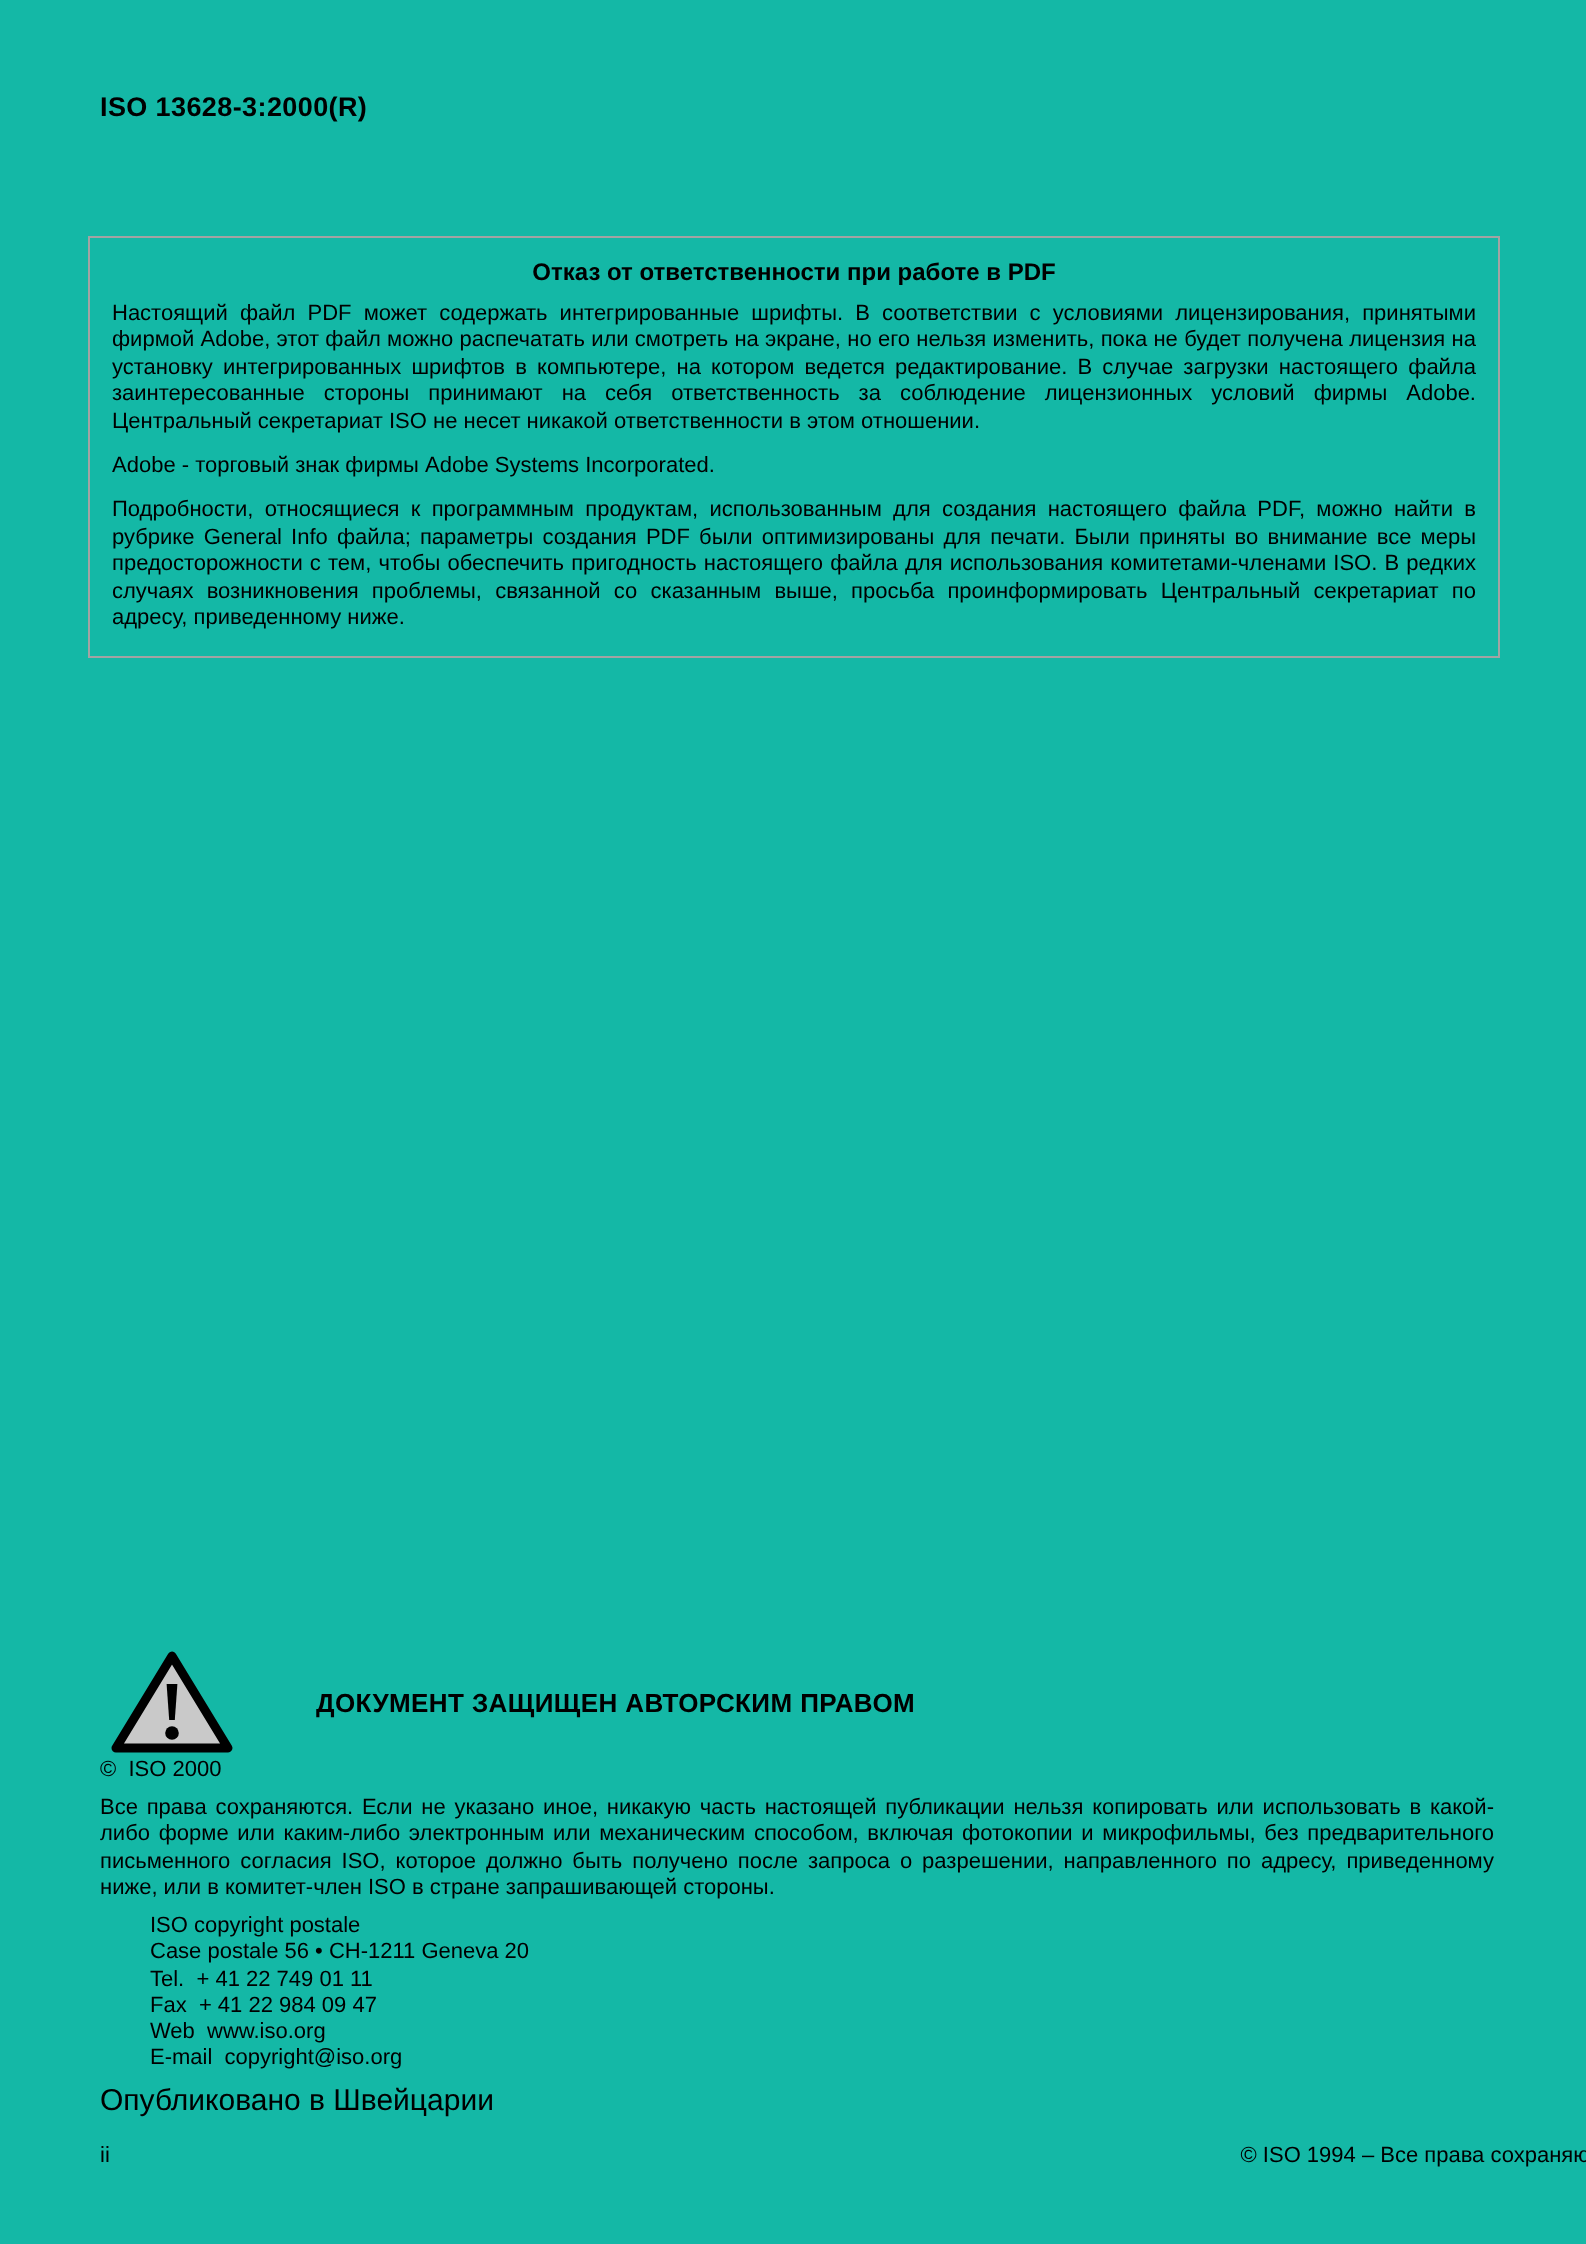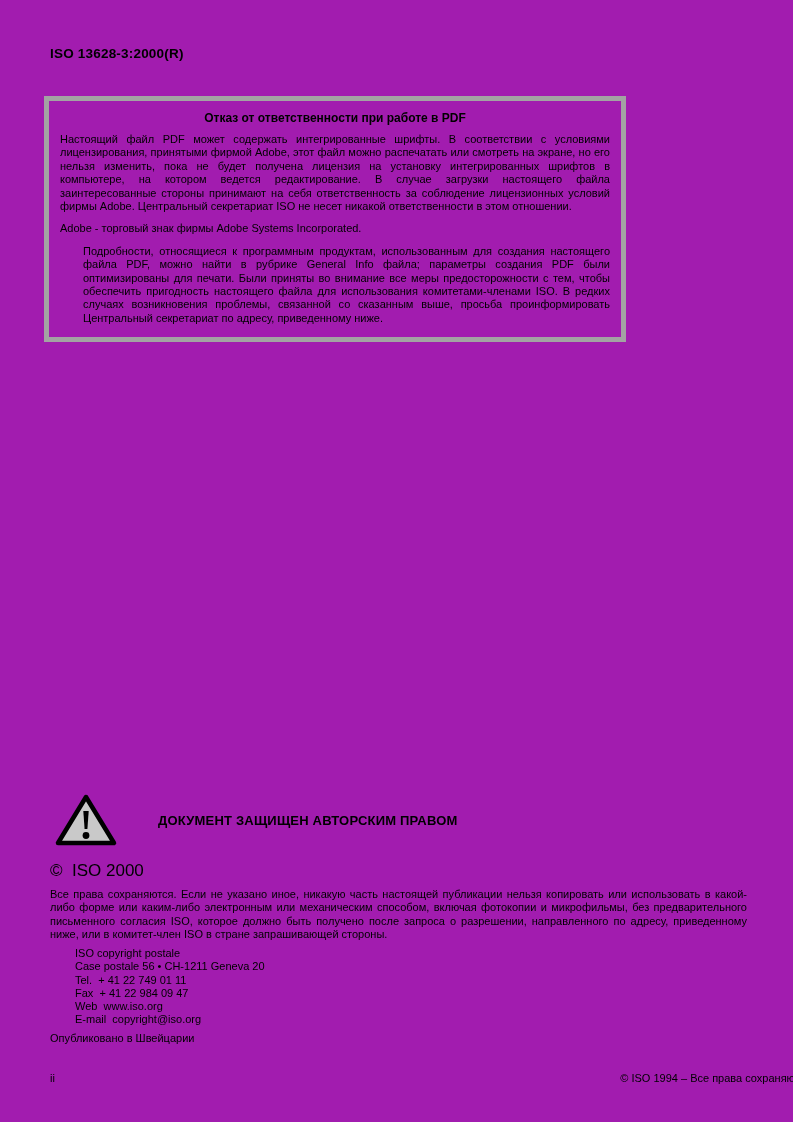--- a/index.html
+++ b/index.html
@@ -1,98 +1,97 @@
 <!DOCTYPE html>
 <html><head>
 <meta charset="utf-8">
 <style>
   * { box-sizing: border-box; }
   html, body { margin: 0; padding: 0; background: #ffffff; }
   .page {
     position: relative;
     width: 793px;
     height: 1122px;
-    background: #a21caf;
+    background: #14b8a6;
     font-family: "Liberation Sans", sans-serif;
     color: #000000;
     overflow: hidden;
   }
   .doc-header {
     position: absolute;
     top: 46px;
     left: 50px;
     font-size: 13.5px;
     font-weight: bold;
     letter-spacing: 0.2px;
   }
   .disclaimer-box {
     position: absolute;
-    top: 96px;
+    top: 118px;
     left: 44px;
-    width: 582px;
-    border: 5px solid #a3a3a3;
+    width: 706px;
+    border: 1px solid #a3a3a3;
     padding: 8px 11px 10px 11px;
   }
   .disclaimer-title {
     text-align: center;
     font-weight: bold;
     font-size: 12px;
     margin: 2px 0 8px 0;
   }
   .disclaimer-p {
     font-size: 11px;
     line-height: 13.4px;
     text-align: justify;
     margin: 0 0 9px 0;
   }
-  .disclaimer-p:last-child { margin-bottom: 2px; margin-left: 23px; }
+  .disclaimer-p:last-child { margin-bottom: 2px; }
   .copyright-section {
     position: absolute;
-    top: 793px;
+    top: 824px;
     left: 50px;
     width: 697px;
   }
   .copyright-header {
     display: flex;
     align-items: center;
   }
   .warning-icon-wrap {
     width: 64px;
     height: 55px;
     margin-left: 4px;
     flex: 0 0 auto;
   }
   .copyright-heading {
     font-size: 13px;
     font-weight: bold;
     margin-left: 40px;
     letter-spacing: 0.2px;
   }
   .notice-line {
-    margin-top: 13px;
-    font-size: 17px;
+    font-size: 11px;
     white-space: pre;
   }
   .copyright-body {
     margin-top: 7px;
     font-size: 11px;
     line-height: 13.3px;
     text-align: justify;
   }
   .address-block {
     margin: 6px 0 0 25px;
   }
   .address-line {
     font-size: 11px;
     line-height: 13.2px;
     white-space: pre;
   }
   .published-line {
     margin-top: 6px;
-    font-size: 11px;
+    font-size: 15px;
   }
   .doc-footer {
     position: absolute;
     top: 1072px;
     left: 50px;
     width: 761px;
     display: flex;
     justify-content: space-between;
     align-items: baseline;
     font-size: 11px;

